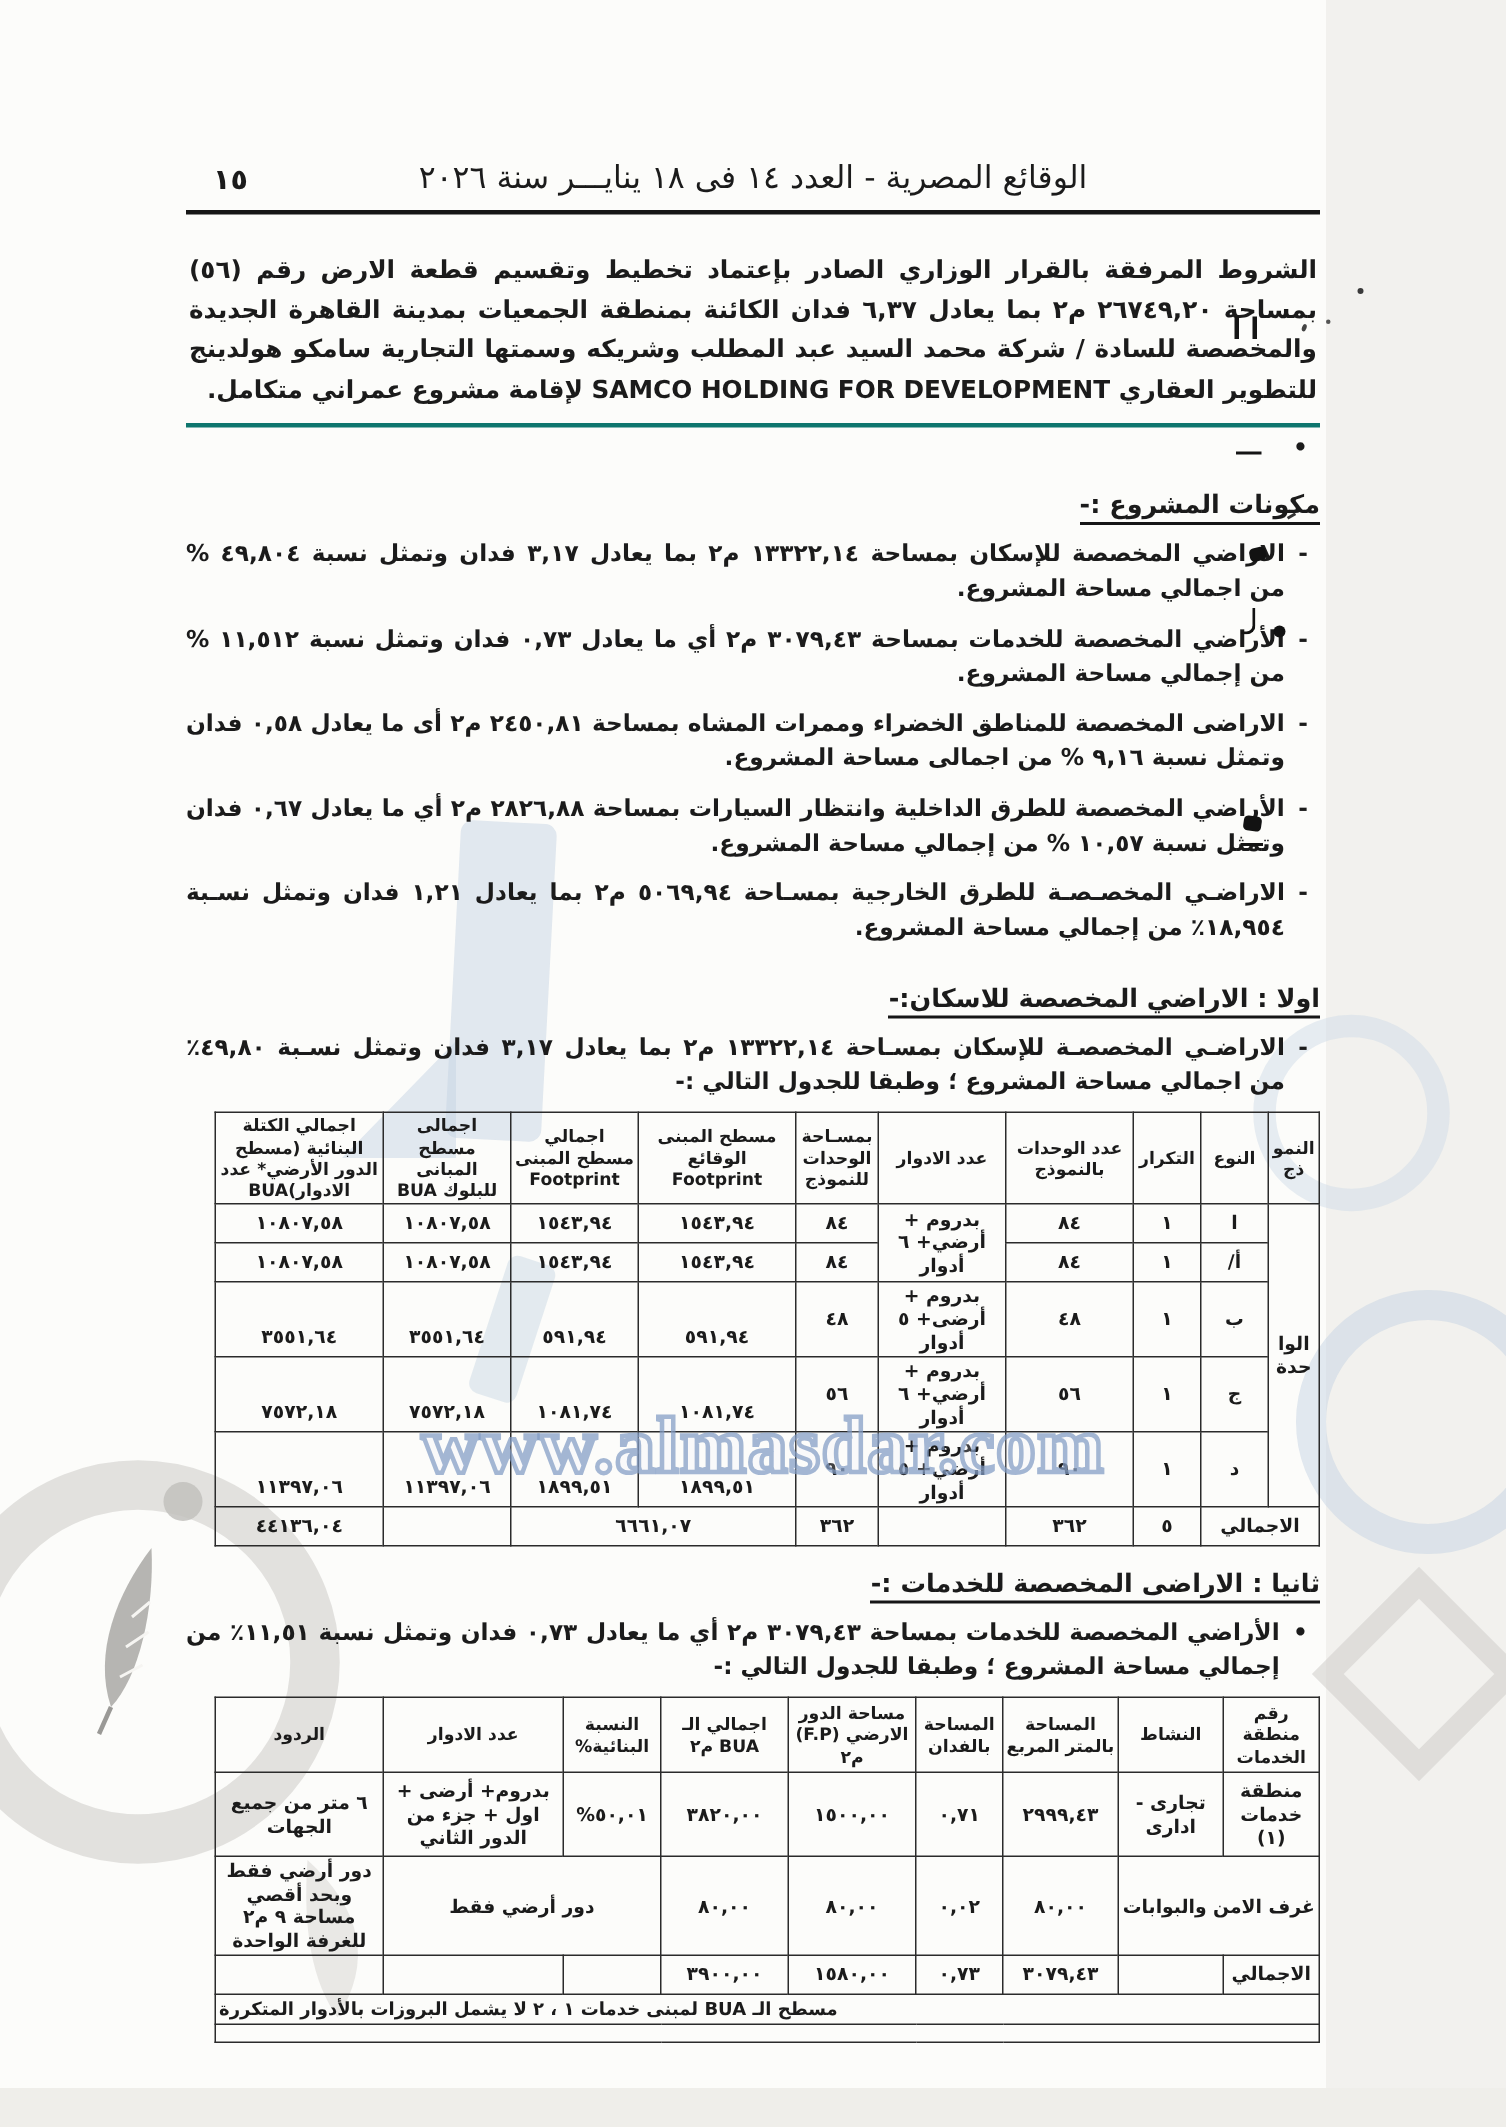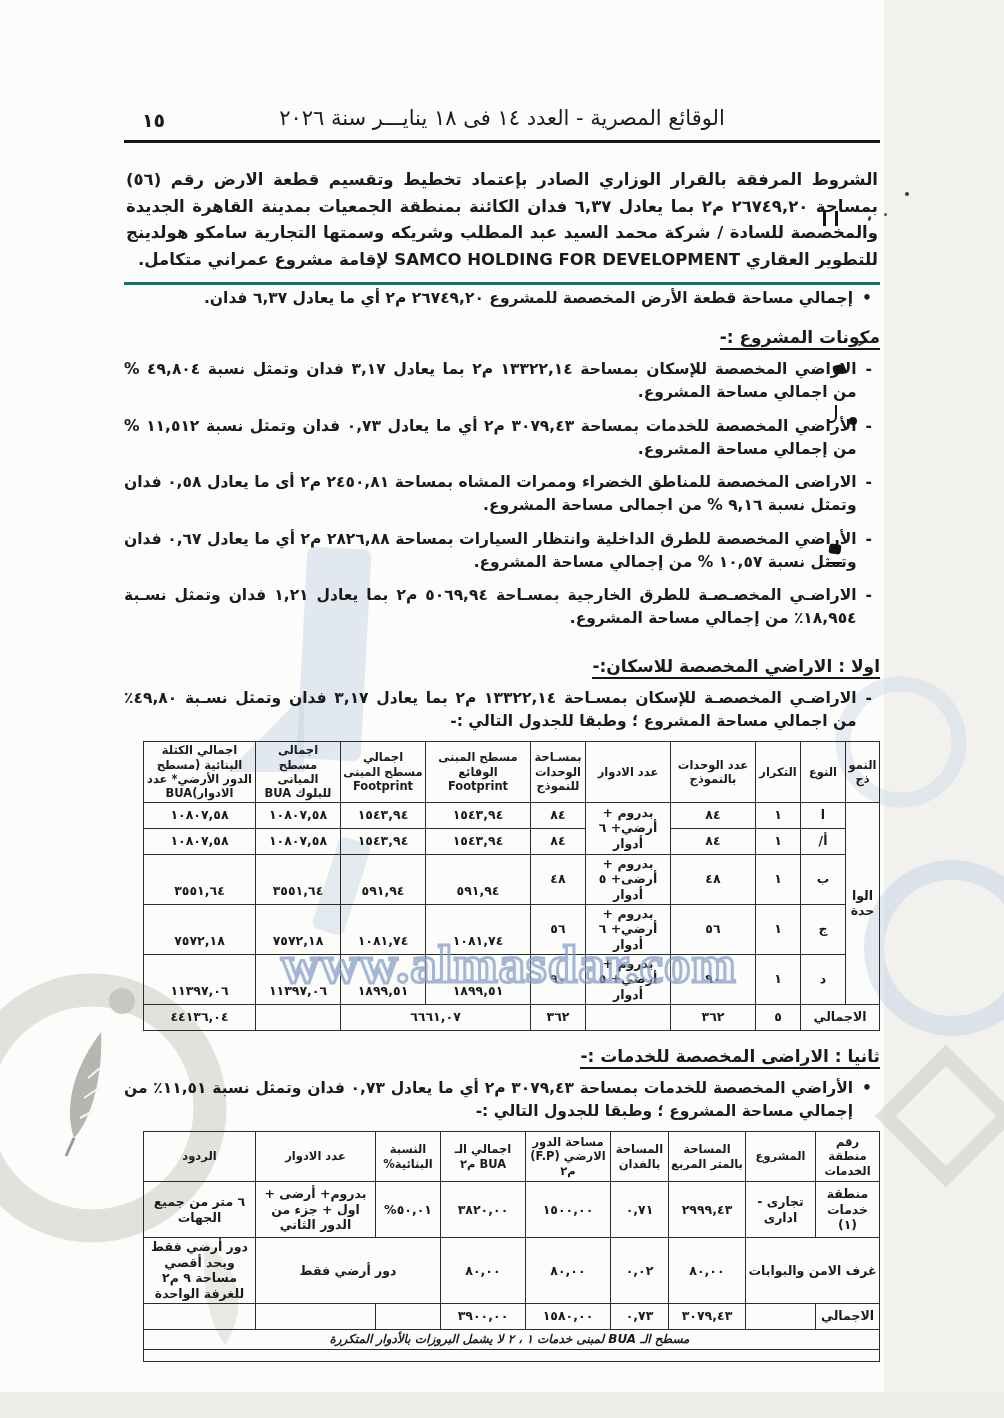--- a/index.html
+++ b/index.html
@@ -31,21 +31,21 @@
   th{font-size:11.5px;}
   .t1 .hrow{height:56px;}
   .t1 .r-sm{height:26px;}
   .t1 .r-tall{height:50px;}
   .t1 .r-tot{height:26px;}
   .t2 .hrow{height:50px;}
   .t2 .r1{height:56px;}
   .t2 .r2{height:62px;}
   .t2 .r-tot{height:26px;}
   .t2 .r-note{height:20px;}
-  .t2 .r-note td{text-align:center;font-size:12px;padding-right:6px;font-style:italic;}
+  .t2 .r-note td{text-align:left;font-size:12px;padding-right:6px;}
   .t2 .r-empty{height:12px;}
   .vb{vertical-align:bottom;padding-bottom:5px;}
   
   .wm-svg{position:absolute;left:0;top:0;z-index:1;pointer-events:none;}
   .wm-url{position:absolute;left:281px;top:934px;z-index:4;direction:ltr;
     font-family:Liberation Serif, serif;font-size:53px;font-weight:bold;letter-spacing:1px;
     color:rgba(236,241,248,0.18);-webkit-text-stroke:3px rgba(129,155,196,0.72);
     pointer-events:none;white-space:nowrap;}
   
   .hm{position:absolute;z-index:3;pointer-events:none;}
@@ -109,21 +109,20 @@
     <div class="doc-header">
       <span class="doc-title">الوقائع المصرية - العدد ١٤ فى ١٨ ينايـــر سنة ٢٠٢٦</span>
       <span class="page-num">١٥</span>
     </div>
     <hr class="header-rule">
 
     <div class="intro">الشروط المرفقة بالقرار الوزاري الصادر بإعتماد تخطيط وتقسيم قطعة الارض رقم (٥٦) بمساحة ٢٦٧٤٩,٢٠ م٢ بما يعادل ٦,٣٧ فدان الكائنة بمنطقة الجمعيات بمدينة القاهرة الجديدة والمخصصة للسادة / شركة محمد السيد عبد المطلب وشريكه وسمتها التجارية سامكو هولدينج للتطوير العقاري SAMCO HOLDING FOR DEVELOPMENT لإقامة مشروع عمراني متكامل.</div>
 
     <div class="bullet-line">
       <span class="mk">•</span>
-      <span>إجمالي مساحة قطعة الأرض المخصصة للمشروع ٢٦٧٤٩,٢٠ م٢ أي ما يعادل ٦,٣٧ فدان.</span>
     </div>
 
     <div><span class="sec-h">مكونات المشروع :-</span></div>
     <div class="dash-list">
       <div class="bullet-line">
         <span class="mk">-</span>
         <span>الاراضي المخصصة للإسكان بمساحة ١٣٣٢٢,١٤ م٢ بما يعادل ٣,١٧ فدان وتمثل نسبة ٤٩,٨٠٤ % من اجمالي مساحة المشروع.</span>
       </div>
       <div class="bullet-line">
         <span class="mk">-</span>
@@ -257,21 +256,21 @@
           <col style="width:58px">
         <col style="width:85px">
           <col style="width:85px">
           <col style="width:65px">
           <col style="width:120px">
         <col style="width:112px">
       </colgroup>
       <tbody>
           <tr class="hrow">
         <th>رقم منطقة الخدمات</th>
-        <th>المشروع</th>
+        <th>النشاط</th>
         <th>المساحة بالمتر المربع</th>
         <th>المساحة بالفدان</th>
         <th>مساحة الدور الارضي (F.P) م٢</th>
         <th>اجمالي الـ BUA م٢</th>
         <th>النسبة البنائية%</th>
         <th>عدد الادوار</th>
         <th>الردود</th>
       </tr>
       <tr class="r1">
         <td>منطقة خدمات (١)</td>

